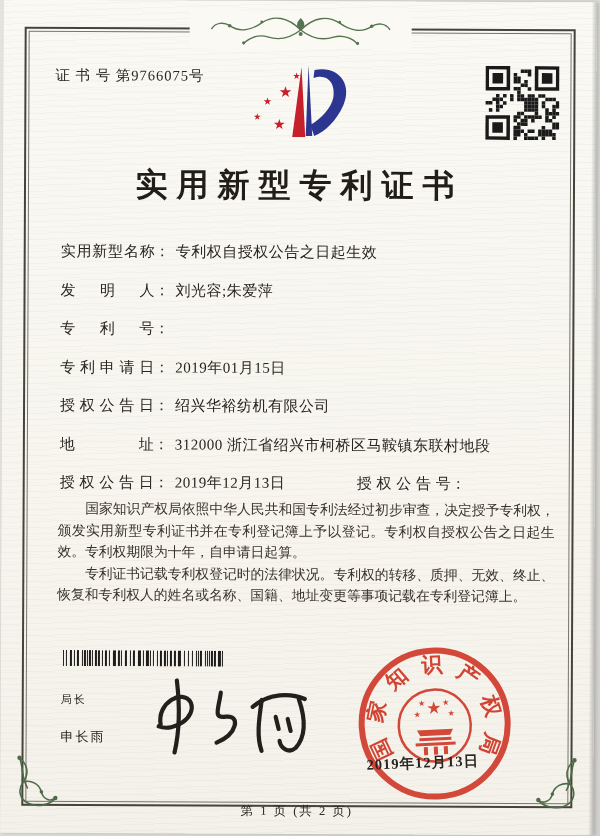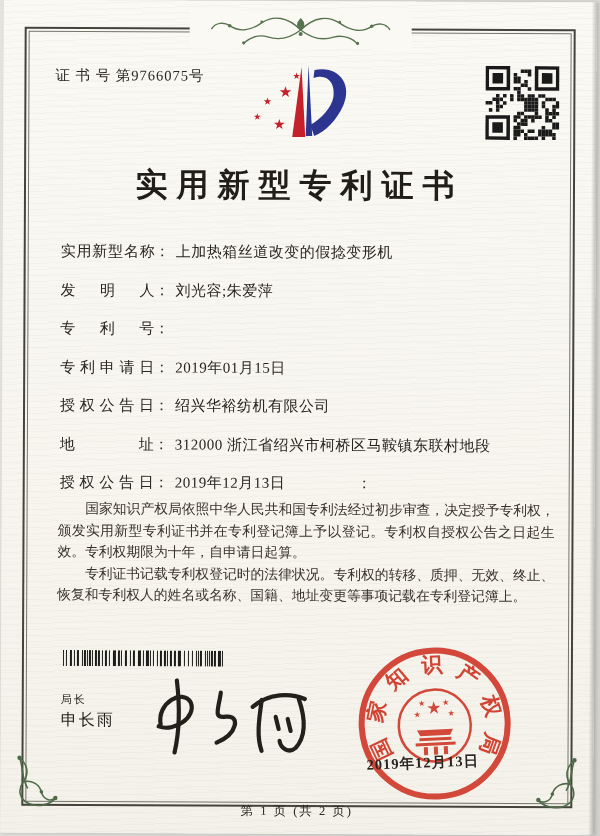--- a/index.html
+++ b/index.html
@@ -41,21 +41,21 @@
   .pair{display:flex;}
   .pair.first{width:297px;flex:none;}
 
   .body-text{position:absolute;left:56px;right:40px;top:498px;font-size:13.8px;line-height:21.5px;
     color:#38322b;text-align:justify;}
   .body-text p{margin:0;text-indent:2em;}
 
   .barcode{position:absolute;left:62px;top:650px;}
 
   .signer-title{position:absolute;left:60px;top:692px;font-size:11px;color:#24201b;letter-spacing:2px;}
-  .signer-name{position:absolute;left:60px;top:710px;font-size:16px;color:#24201b;letter-spacing:2px;}
+  .signer-name{position:absolute;left:60px;top:728px;font-size:13px;color:#24201b;letter-spacing:2px;}
   .signature{position:absolute;left:132px;top:670px;}
 
   .seal{position:absolute;left:352px;top:640px;transform:rotate(-3deg);}
   .seal-date{position:absolute;left:366px;top:752px;font-size:14.5px;font-weight:bold;color:#2a2520;
     letter-spacing:1px;transform:rotate(-2.5deg);}
 
   .footer{position:absolute;left:0;bottom:14px;width:100%;text-align:center;font-size:12.5px;color:#2c2823;letter-spacing:2px;}
 </style>
 </head>
 <body>
@@ -261,21 +261,21 @@
         <rect x="3.5238095238095237" y="52.857142857142854" width="17.61904761904762" height="17.61904761904762" fill="#f8f6f0"></rect>
         <rect x="7.0476190476190474" y="56.38095238095238" width="10.571428571428571" height="10.571428571428571" fill="#1a1a1a"></rect>
       </svg>
 
     <div class="title">实用新型专利证书</div>
 
     <div class="fields">
       <div class="field-row">
         <span class="flabel">实用新型名称</span>
           <span class="fcolon">：</span>
-        <span class="fvalue">上加热箱丝道改变的假捻变形机</span>
+        <span class="fvalue">专利权自授权公告之日起生效</span>
       </div>
       <div class="field-row">
         <span class="flabel">发明人</span>
           <span class="fcolon">：</span>
         <span class="fvalue">刘光容;朱爱萍</span>
       </div>
       <div class="field-row">
         <span class="flabel">专利号</span>
           <span class="fcolon">：</span>
       </div>
@@ -294,20 +294,21 @@
           <span class="fcolon">：</span>
         <span class="fvalue">312000 浙江省绍兴市柯桥区马鞍镇东联村地段</span>
       </div>
       <div class="field-row">
         <span class="pair first">
           <span class="flabel">授权公告日</span>
             <span class="fcolon">：</span>
           <span class="fvalue">2019年12月13日</span>
         </span>
         <span class="pair">
+          <span class="flabel">授权公告号</span>
             <span class="fcolon">：</span>
         </span>
       </div>
     </div>
 
     <div class="body-text">
       <p>国家知识产权局依照中华人民共和国专利法经过初步审查，决定授予专利权，颁发实用新型专利证书并在专利登记簿上予以登记。专利权自授权公告之日起生效。专利权期限为十年，自申请日起算。</p>
       <p>专利证书记载专利权登记时的法律状况。专利权的转移、质押、无效、终止、恢复和专利权人的姓名或名称、国籍、地址变更等事项记载在专利登记簿上。</p>
     </div>
 

